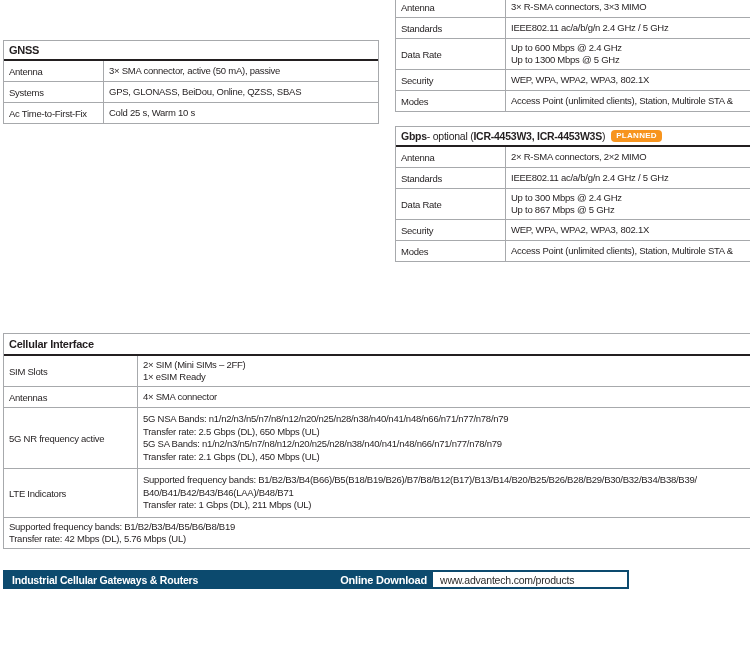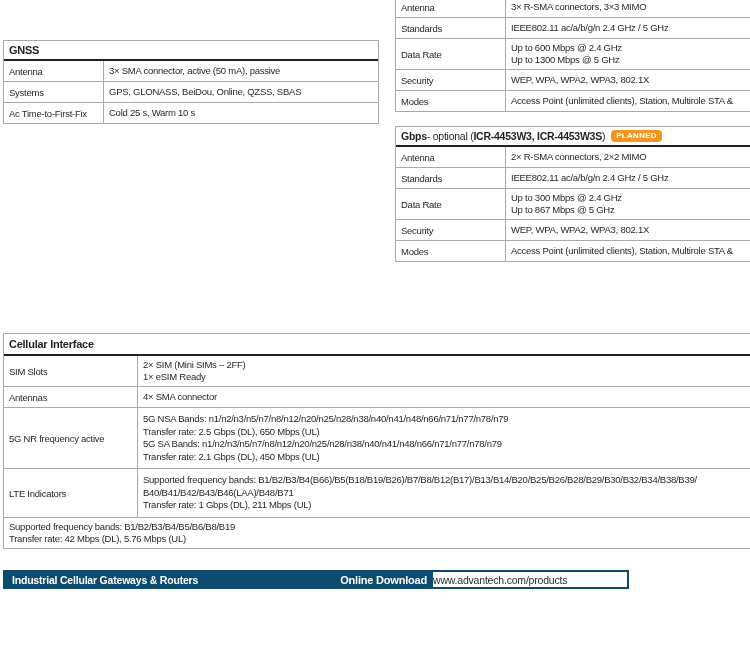--- a/index.html
+++ b/index.html
@@ -49,21 +49,21 @@
   }
   .footer-title{
     color:#fff;font-weight:bold;font-size:10.5px;letter-spacing:-0.2px;padding-left:9px;
   }
   .footer-right{margin-left:auto;display:flex;align-items:center;height:100%;}
   .footer-dl-label{
     color:#fff;font-weight:bold;font-size:11px;letter-spacing:-0.2px;margin-right:6px;
   }
   .footer-url-box{
     width:194px;height:15px;background:#fff;margin-right:2px;
-    display:flex;align-items:center;box-sizing:border-box;
+    display:flex;align-items:center;box-sizing:border-box;padding-left:7px;
   }
   .footer-url{font-size:10.5px;letter-spacing:-0.2px;color:#2b2b2b;}
 </style>
 </head>
 <body>
 
 <div id="screen">
 
 
   <div class="spec-table t-gnss" style="left:3px;top:40px;width:374px;">

